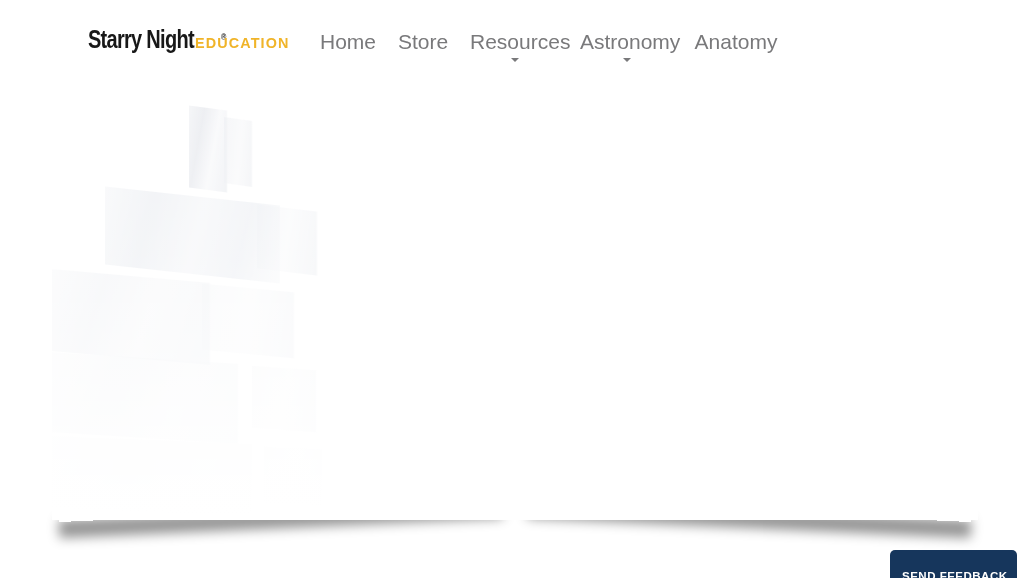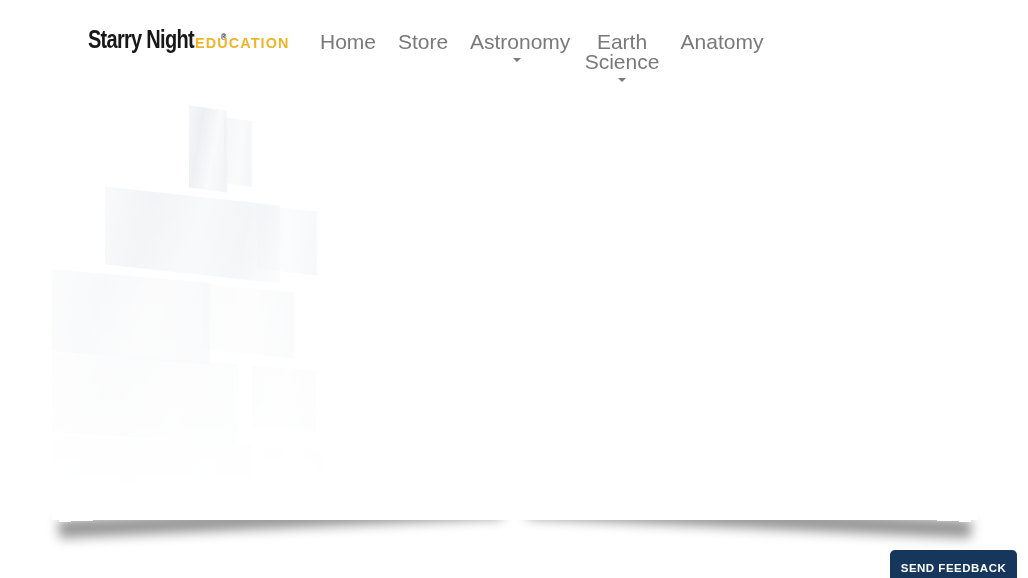--- a/index.html
+++ b/index.html
@@ -307,21 +307,21 @@
     border: none;
     border-radius: 5px 5px 0 0;
     font-family: "Liberation Sans", sans-serif;
     font-size: 11.5px;
     font-weight: 700;
     letter-spacing: 0.5px;
     text-align: center;
     line-height: 28px;
     cursor: pointer;
     z-index: 60;
-    padding: 4px;
+    padding: 12px;
     white-space: nowrap;
   }
 </style>
 </head>
 <body>
 
 <div class="page">
 
   <header class="site-header">
     <div class="header-inner">
@@ -335,31 +335,30 @@
       <nav class="main-nav">
 
         <a class="nav-item nav-home" href="#">
           <span class="nav-label">Home</span>
         </a>
 
         <a class="nav-item nav-store" href="#">
           <span class="nav-label">Store</span>
         </a>
 
+        <a class="nav-item nav-resources" href="#">
+          <span class="nav-label">Resources</span>
+          <span class="caret-below"></span>
+        </a>
 
         <a class="nav-item nav-astronomy" href="#">
           <span class="nav-label">Astronomy</span>
           <span class="caret-below"></span>
         </a>
 
-        <a class="nav-item nav-earth" href="#">
-          <span class="nav-label">Earth</span>
-          <span class="nav-label">Science</span>
-          <span class="caret-below"></span>
-        </a>
 
         <a class="nav-item nav-anatomy" href="#">
           <span class="nav-label">Anatomy</span>
         </a>
 
 
 
       </nav>
     </div>
   </header>

